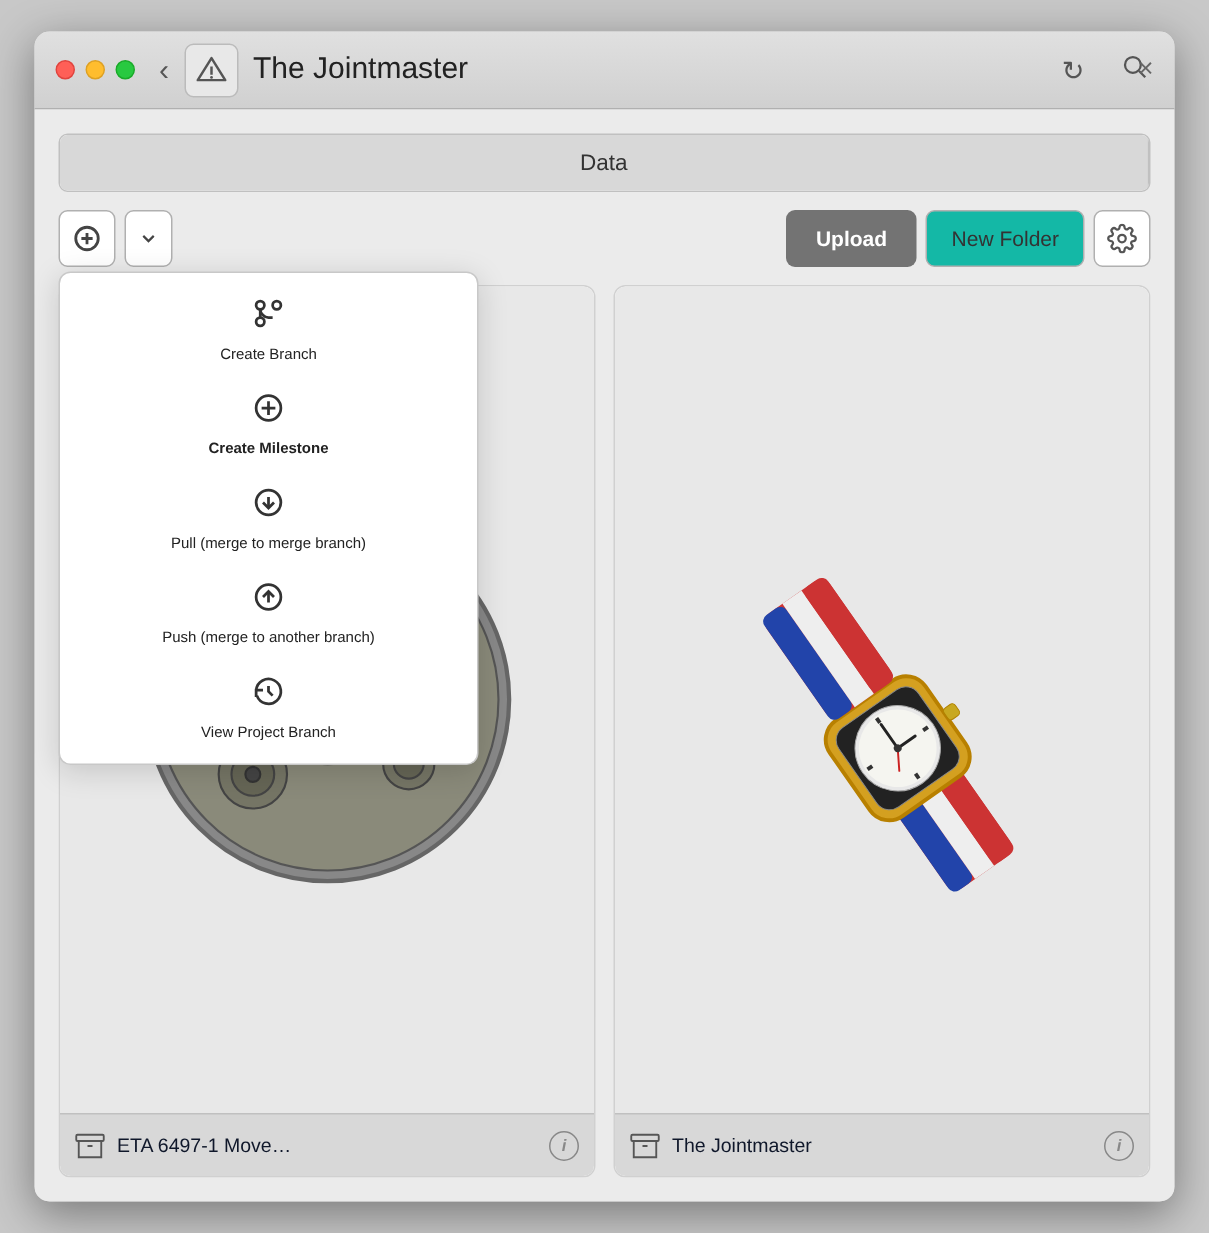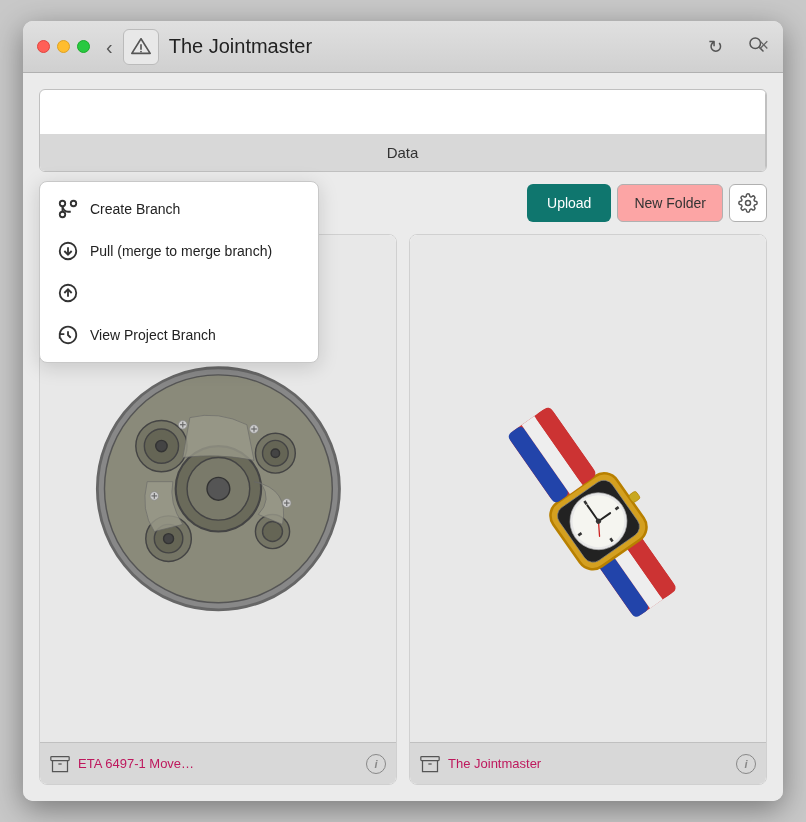--- a/index.html
+++ b/index.html
@@ -124,21 +124,20 @@
       padding: 10px;
       text-align: center;
       font-size: 15px;
       color: #333;
       cursor: pointer;
       background: white;
     }
     .tab.active {
       background: #d8d8d8;
       font-weight: 400;
-      margin-top: 44px;
     }
     .tab-divider {
       width: 1px;
       background: #c0c0c0;
     }
 
     
     .toolbar {
       display: flex;
       align-items: center;
@@ -155,32 +154,32 @@
       justify-content: center;
       cursor: pointer;
       font-size: 16px;
       color: #444;
     }
     .btn-dropdown {
       width: 32px;
     }
     .spacer { flex: 1; }
     .btn-upload {
-      background: #0f766e;
+      background: #737373;
       color: white;
       border: none;
       border-radius: 6px;
       padding: 4px 20px;
       font-size: 14px;
-      font-weight: 400;
+      font-weight: 700;
       cursor: pointer;
       height: 38px;
     }
     .btn-new-folder {
-      background: #fca5a5;
+      background: #14b8a6;
       color: #333;
       border: 1px solid #b0b0b0;
       border-radius: 6px;
       padding: 8px 16px;
       font-size: 14px;
       cursor: pointer;
       height: 38px;
     }
     .btn-settings {
       width: 38px;
@@ -207,23 +206,24 @@
       box-shadow: 0 4px 20px rgba(0,0,0,0.15);
       z-index: 100;
       min-width: 280px;
       padding: 6px 0;
     }
     .menu-item {
       display: flex;
       align-items: center;
       padding: 9px 16px;
       cursor: pointer;
-      font-size: 14px;
+      font-size: 10px;
       color: #222;
       gap: 10px;
+      flex-direction: column;
     }
     .menu-item.bold-item { font-weight: 700; }
     .menu-icon {
       width: 24px;
       height: 24px;
       display: flex;
       align-items: center;
       justify-content: center;
       flex-shrink: 0;
     }
@@ -272,21 +272,21 @@
       border-top: 1px solid #c0c0c0;
     }
     .item-type-icon {
       width: 20px;
       height: 20px;
       flex-shrink: 0;
     }
     .item-name {
       flex: 1;
       font-size: 13px;
-      color: #be185d;
+      color: #0f172a;
       white-space: nowrap;
       overflow: hidden;
       text-overflow: ellipsis;
     }
     .item-info-btn {
       width: 20px;
       height: 20px;
       border-radius: 50%;
       border: 1.5px solid #888;
       display: flex;
@@ -371,40 +371,51 @@
             <circle cx="6" cy="18" r="3"></circle>
             <circle cx="6" cy="6" r="3"></circle>
             <circle cx="18" cy="6" r="3"></circle>
             <line x1="6" y1="9" x2="6" y2="15"></line>
             <path d="M6 9c0 3 3 6 6 6h3"></path>
           </svg>
         </div>
         <span>Create Branch</span>
       </div>
 
+      <div class="menu-item bold-item">
+        <div class="menu-icon">
+          <svg viewBox="0 0 24 24" fill="none" stroke="#333" stroke-width="2">
+            <circle cx="12" cy="12" r="9"></circle>
+            <line x1="12" y1="7" x2="12" y2="17"></line>
+            <line x1="7" y1="12" x2="17" y2="12"></line>
+          </svg>
+        </div>
+        <span>Create Milestone</span>
+      </div>
 
       <div class="menu-item">
         <div class="menu-icon">
           <svg viewBox="0 0 24 24" fill="none" stroke="#333" stroke-width="2">
             <circle cx="12" cy="12" r="9"></circle>
             <polyline points="8,12 12,16 16,12"></polyline>
             <line x1="12" y1="8" x2="12" y2="16"></line>
           </svg>
         </div>
         <span>Pull (merge to merge branch)</span>
       </div>
 
       <div class="menu-item">
         <div class="menu-icon">
           <svg viewBox="0 0 24 24" fill="none" stroke="#333" stroke-width="2">
             <circle cx="12" cy="12" r="9"></circle>
             <polyline points="8,12 12,8 16,12"></polyline>
             <line x1="12" y1="8" x2="12" y2="16"></line>
           </svg>
         </div>
+        <span>Push (merge to another branch)</span>
       </div>
 
       <div class="menu-item">
         <div class="menu-icon">
           <svg viewBox="0 0 24 24" fill="none" stroke="#333" stroke-width="2">
             <path d="M12 8v4l3 3"></path>
             <path d="M3.05 11a9 9 0 1 1 .5 4M3 16v-5h5"></path>
           </svg>
         </div>
         <span>View Project Branch</span>

